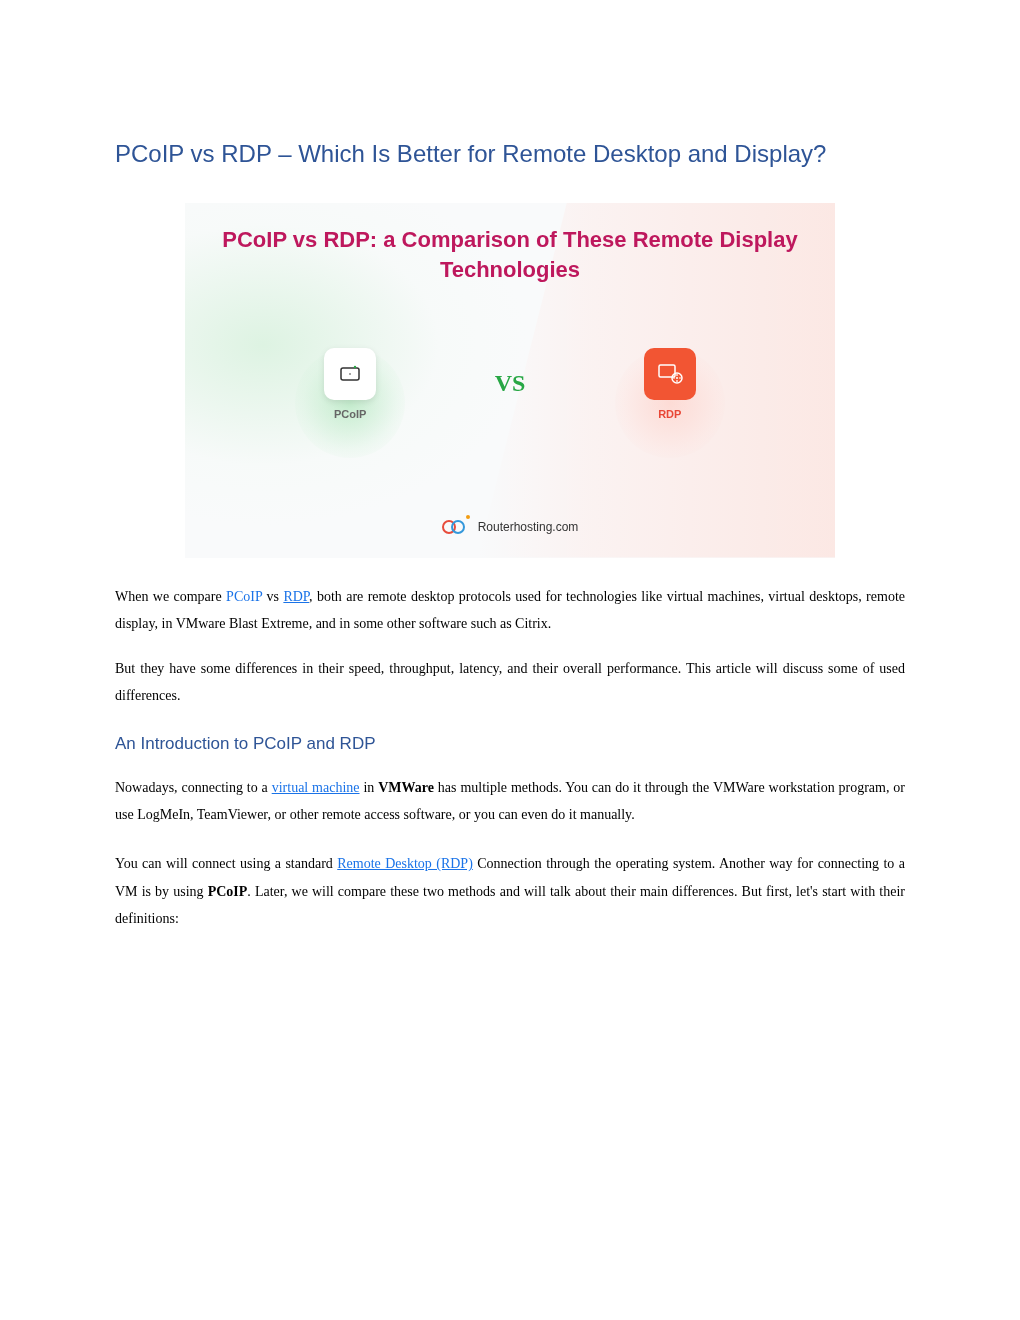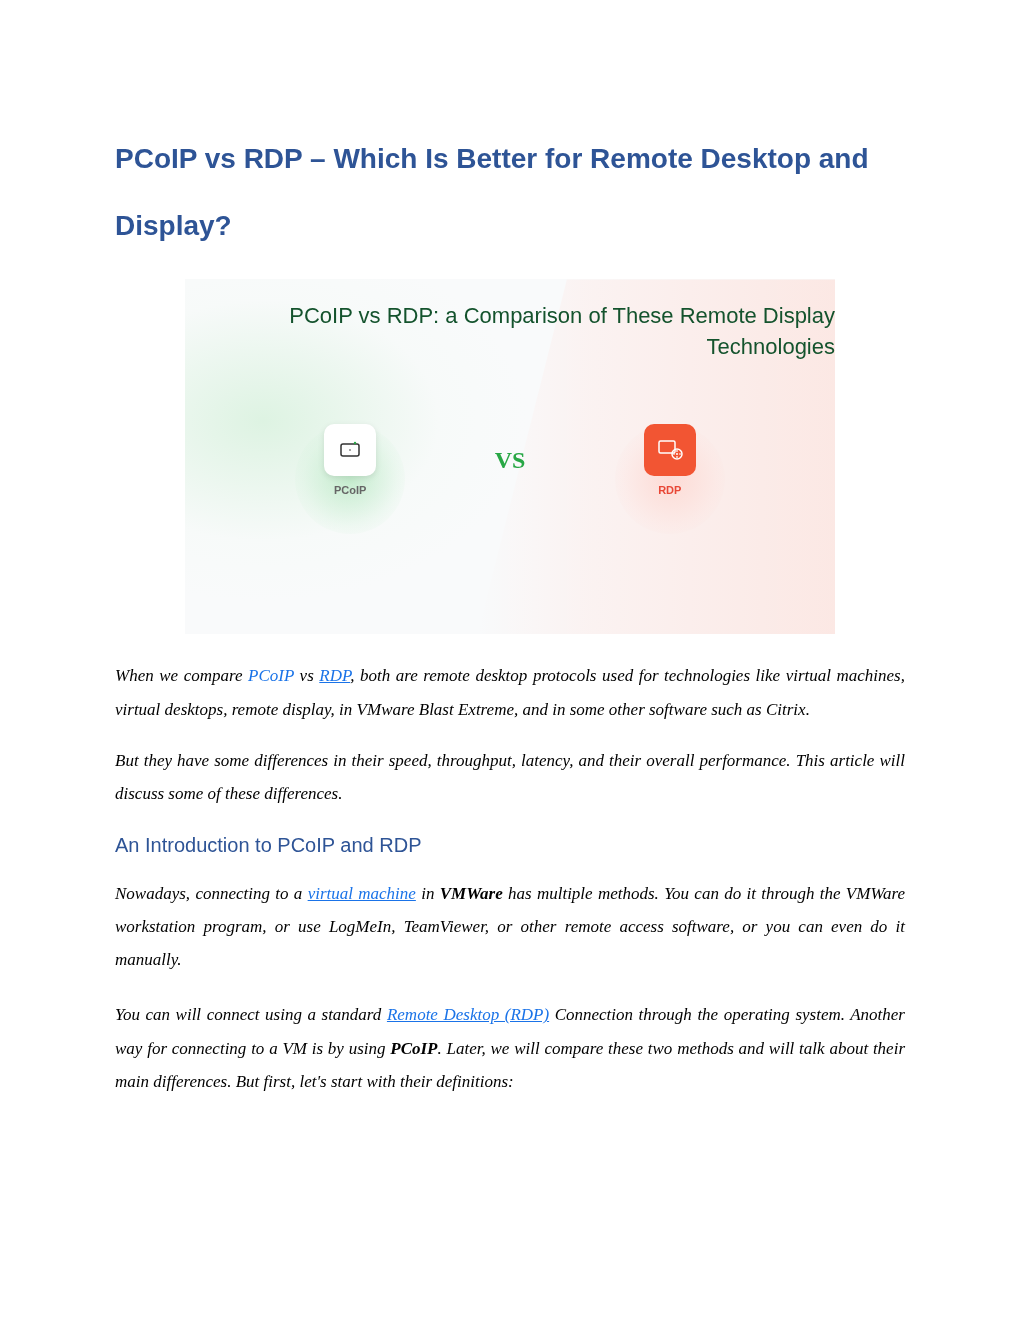--- a/index.html
+++ b/index.html
@@ -11,42 +11,41 @@
     body {
       font-family: 'Times New Roman', Times, serif;
       background: #ffffff;
       width: 1020px;
       padding: 125px 115px 60px 115px;
       color: #000;
     }
     
     h1 {
       font-family: Arial, Helvetica, sans-serif;
-      font-size: 28px;
-      font-weight: 700;
+      font-size: 24px;
+      font-weight: 400;
       color: #2e5496;
       line-height: 2.4;
       margin-bottom: 20px;
     }
     
     h2 {
       font-family: Arial, Helvetica, sans-serif;
-      font-size: 20px;
+      font-size: 17px;
       font-weight: 400;
       color: #2e5496;
       margin-top: 24px;
       margin-bottom: 20px;
     }
     
     p {
-      font-size: 17px;
+      font-size: 14px;
       line-height: 1.95;
       text-align: justify;
       margin-bottom: 18px;
-      font-style: italic;
     }
     
     .figure-container {
       display: flex;
       justify-content: center;
       margin-bottom: 25px;
     }
     
     .figure {
       width: 650px;
@@ -75,23 +74,23 @@
       clip-path: polygon(25% 0%, 100% 0%, 100% 100%, 0% 100%);
     }
     
     .figure-title {
       position: absolute;
       top: 22px;
       left: 0;
       right: 0;
       font-family: Arial, Helvetica, sans-serif;
       font-size: 22px;
-      font-weight: 400;
-      text-align: right;
-      color: #14532d;
+      font-weight: 700;
+      text-align: center;
+      color: #be185d;
       line-height: 1.4;
     }
     
     .figure-content {
       position: absolute;
       top: 145px;
       left: 0;
       right: 0;
       display: flex;
       justify-content: space-around;
@@ -271,28 +270,38 @@
             <line x1="20" y1="11" x2="20" y2="13" stroke="#fff" stroke-width="1.2"></line>
             <line x1="20" y1="17" x2="20" y2="19" stroke="#fff" stroke-width="1.2"></line>
             <line x1="16" y1="15" x2="18" y2="15" stroke="#fff" stroke-width="1.2"></line>
             <line x1="22" y1="15" x2="24" y2="15" stroke="#fff" stroke-width="1.2"></line>
           </svg>
         </div>
         <span class="tech-label rdp-label">RDP</span>
       </div>
     </div>
 
+    <div class="figure-footer">
+      <div class="footer-logo">
+        <div class="logo-circles">
+          <div class="logo-circle circle-red"></div>
+          <div class="logo-circle circle-blue"></div>
+          <div class="logo-dot"></div>
+        </div>
+      </div>
+      <span class="footer-text">Routerhosting.com</span>
+    </div>
   </div>
 </div>
 
 <p>
   <span>When we compare </span><a href="#" class="link-plain">PCoIP</a><span> vs </span><a href="#" class="link-underline">RDP</a><span>, both are remote desktop protocols used for technologies like virtual machines, virtual desktops, remote display, in VMware Blast Extreme, and in some other software such as Citrix.</span>
 </p>
 
-<p>But they have some differences in their speed, throughput, latency, and their overall performance. This article will discuss some of these differences.</p>
+<p>But they have some differences in their speed, throughput, latency, and their overall performance. This article will discuss some of used differences.</p>
 
 <h2>An Introduction to PCoIP and RDP</h2>
 
 <p class="para-gap">
   <span>Nowadays, connecting to a </span><a href="#" class="link-underline">virtual machine</a><span> in </span><span class="bold">VMWare</span><span> has multiple methods. You can do it through the VMWare workstation program, or use LogMeIn, TeamViewer, or other remote access software, or you can even do it manually.</span>
 </p>
 
 <p>
   <span>You can will connect using a standard </span><a href="#" class="link-underline">Remote Desktop (RDP)</a><span> Connection through the operating system. Another way for connecting to a VM is by using </span><span class="bold">PCoIP</span><span>. Later, we will compare these two methods and will talk about their main differences. But first, let's start with their definitions:</span>
 </p>

